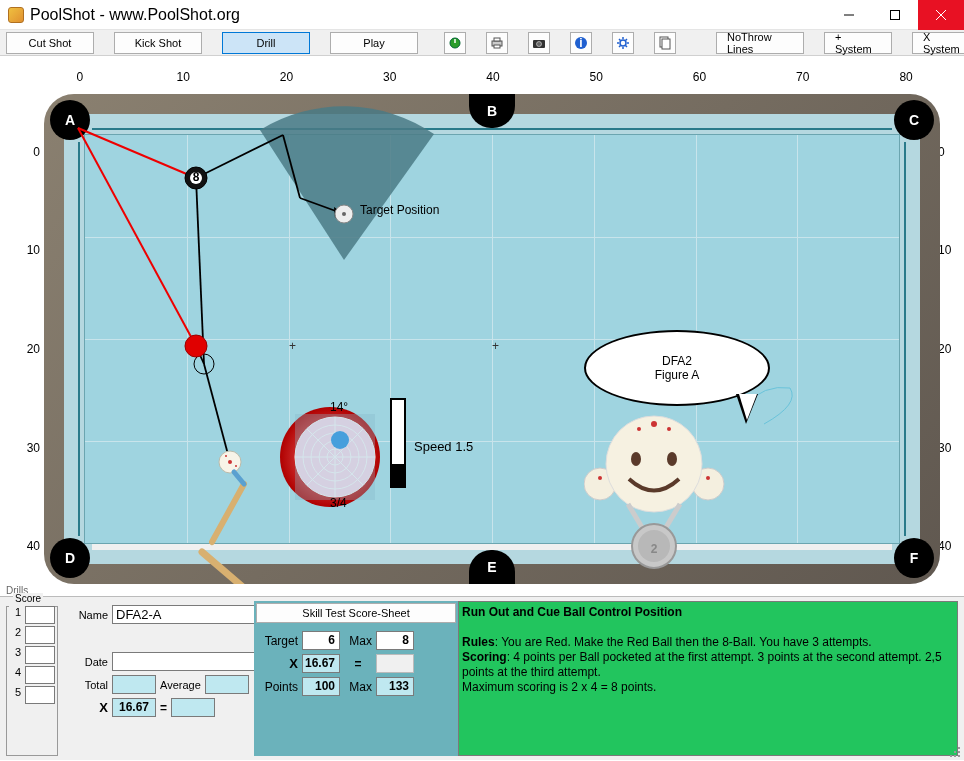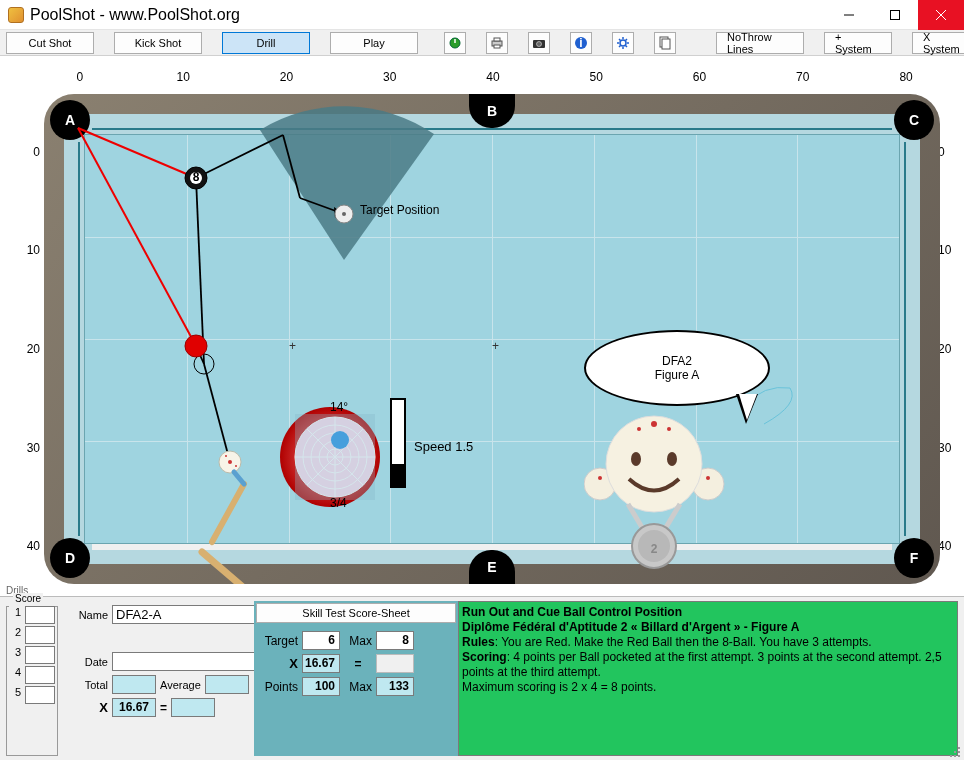--- a/index.html
+++ b/index.html
@@ -408,21 +408,21 @@
     <div class="srow">
       <label>Points</label>
       <div class="sval blue">100</div>
       <label style="width:28px">Max</label>
       <div class="sval blue">133</div>
     </div>
   </div>
 
   <div class="desc-panel">
     <b>Run Out and Cue Ball Control Position</b><br>
-    <b>Diplôme Fédéral d'Aptitude 2 « Billard d'Argent » - Figure A</b><br>
+    <br>
     <b>Rules</b><span>: You are Red. Make the Red Ball then the 8-Ball. You have 3 attempts.</span><br>
     <b>Scoring</b><span>: 4 points per Ball pocketed at the first attempt. 3 points at the second attempt. 2,5 points at the third attempt.</span><br>
     <span>Maximum scoring is 2 x 4 = 8 points.</span>
   </div>
 </div>
 
 <div class="status-handle">
   <svg viewBox="0 0 14 14">
       <g fill="#999">
         <rect x="10" y="10" width="2" height="2"></rect>

